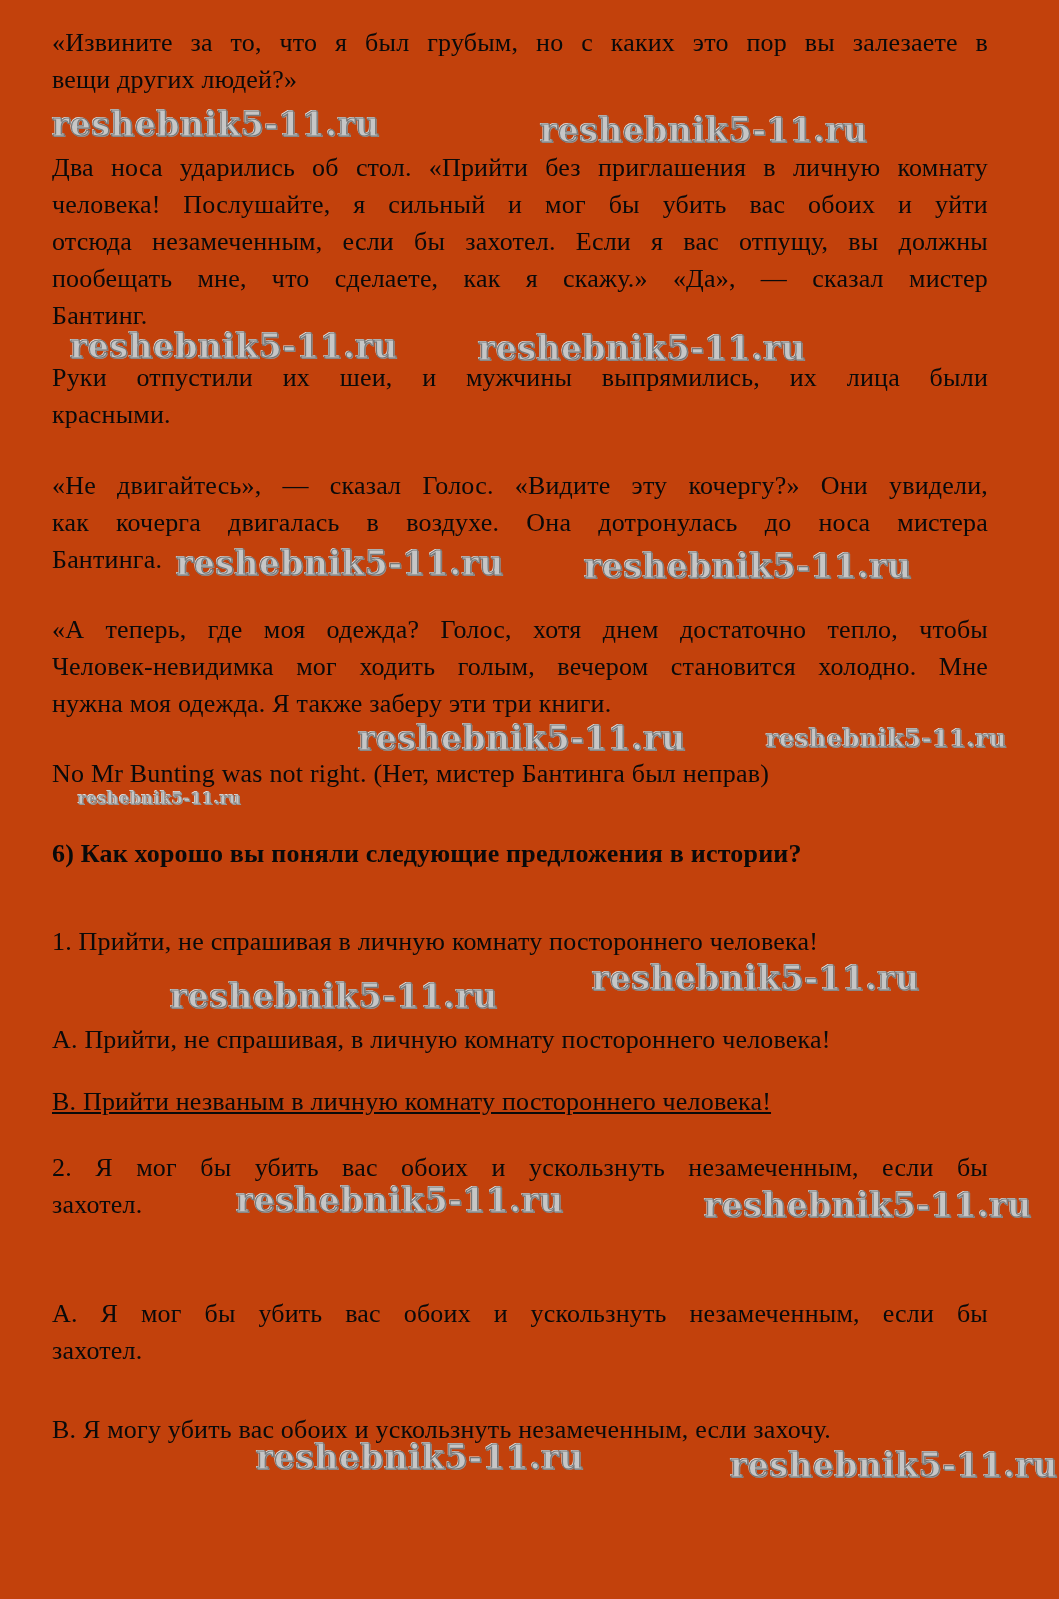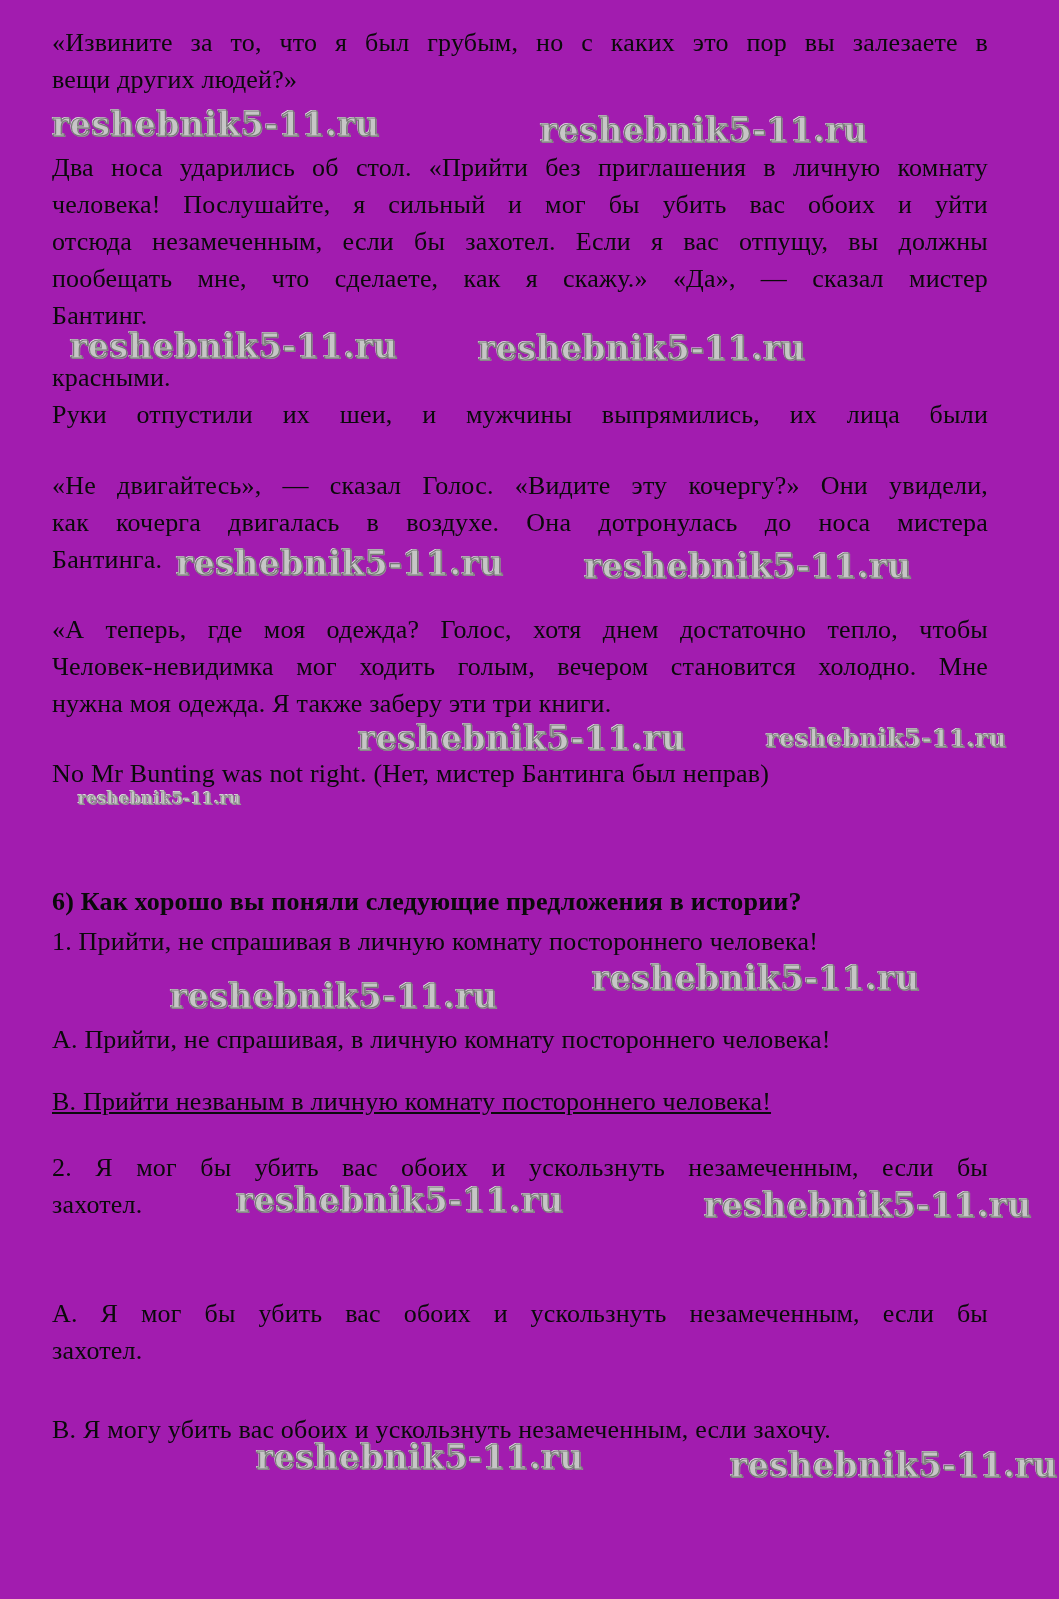--- a/index.html
+++ b/index.html
@@ -4,40 +4,40 @@
 <style>
   html, body {
     margin: 0;
     padding: 0;
     background: #ffffff;
   }
   .page {
     position: relative;
     width: 1059px;
     height: 1599px;
-    background: #a21caf;
+    background: #c2410c;
     overflow: hidden;
     font-family: "Liberation Serif", serif;
   }
   .block {
     position: absolute;
     left: 52px;
     width: 936px;
     font-size: 26px;
     line-height: 37px;
     color: #0a0a0a;
     letter-spacing: 0.2px;
   }
   .line { white-space: normal; }
   .just {
     text-align: justify;
     text-align-last: justify;
   }
   .nat { text-align: left; }
-  .bold { font-weight: bold; margin-top: 48px; }
+  .bold { font-weight: bold; }
   .wm {
     position: absolute;
     font-family: "DejaVu Serif", serif;
     font-weight: bold;
     font-size: 33px;
     line-height: 1;
     white-space: nowrap;
     color: #c6c6c6;
     -webkit-text-stroke: 1.2px #777777;
     text-shadow: 1px 1px 0 #9b9b9b, -1px -1px 0 #e8e8e8;
@@ -64,22 +64,22 @@
     <div class="line just">человека! Послушайте, я сильный и мог бы убить вас обоих и уйти</div>
     <div class="line just">отсюда незамеченным, если бы захотел. Если я вас отпущу, вы должны</div>
     <div class="line just">пообещать мне, что сделаете, как я скажу.» «Да», — сказал мистер</div>
     <div class="line nat">Бантинг.</div>
   </div>
 
   <span class="wm" style="left:70px; top:330px;">reshebnik5-11.ru</span>
   <span class="wm" style="left:478px; top:332px;">reshebnik5-11.ru</span>
 
   <div class="block" style="top:359px;">
+    <div class="line just">Руки отпустили их шеи, и мужчины выпрямились, их лица были</div>
     <div class="line nat">красными.</div>
-    <div class="line just">Руки отпустили их шеи, и мужчины выпрямились, их лица были</div>
   </div>
 
   <div class="block" style="top:467px;">
     <div class="line just">«Не двигайтесь», — сказал Голос. «Видите эту кочергу?» Они увидели,</div>
     <div class="line just">как кочерга двигалась в воздухе. Она дотронулась до носа мистера</div>
     <div class="line nat">Бантинга.</div>
   </div>
 
   <span class="wm" style="left:176px; top:547px;">reshebnik5-11.ru</span>
   <span class="wm" style="left:584px; top:550px;">reshebnik5-11.ru</span>

